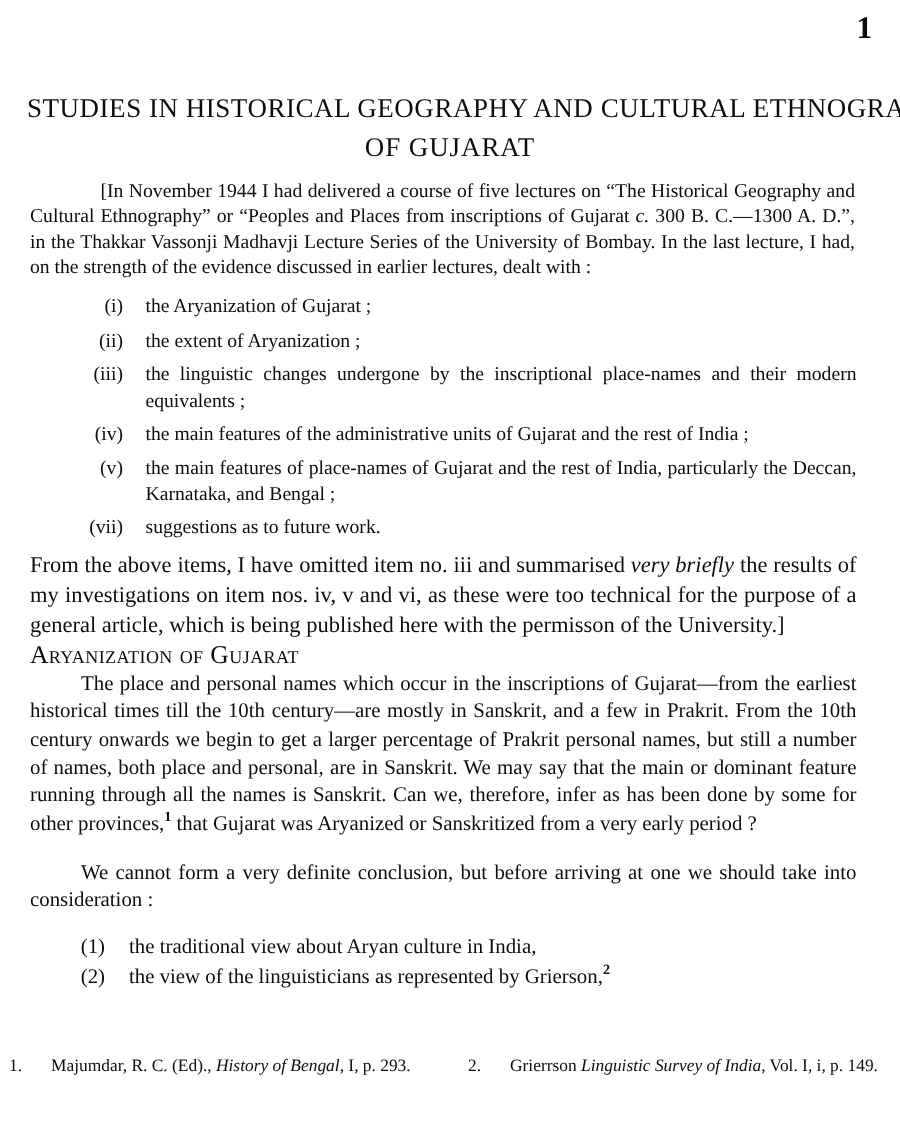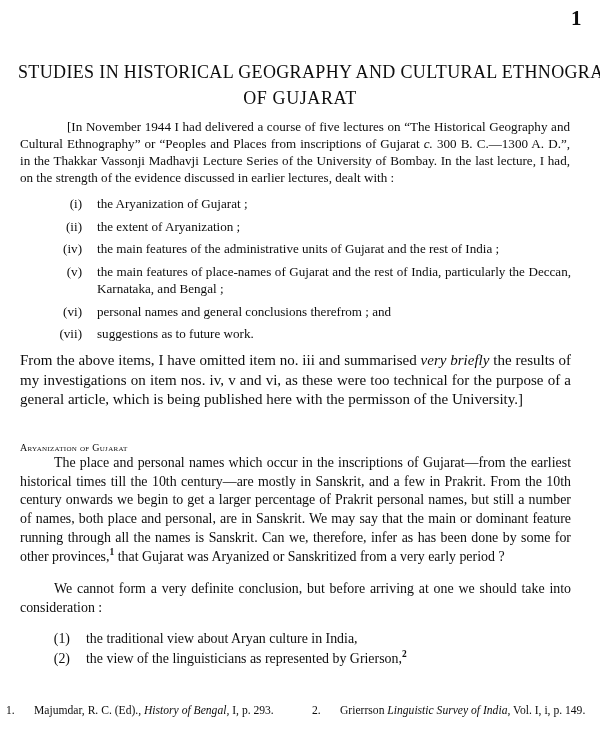--- a/index.html
+++ b/index.html
@@ -91,22 +91,22 @@
 
   .summary-para {
     margin-top: 9px;
     font-size: 15px;
     line-height: 1.305;
     text-align: justify;
   }
 
   
   .section-head {
-    margin-top: 32px;
-    font-size: 10px;
+    margin-top: 0;
+    font-size: 17px;
     letter-spacing: 0.3px;
     font-variant: small-caps;
     line-height: 1.2;
   }
 
   
   .body-para {
     font-size: 13.9px;
     line-height: 1.345;
     text-align: justify;
@@ -181,23 +181,23 @@
     <div class="title-line second">OF GUJARAT</div>
   </div>
 
   <div class="col">
 
     <p class="bracket-block"><span>[In November 1944 I had delivered a course of five lectures on “The Historical Geography and Cultural Ethnography” or “Peoples and Places from inscriptions of Gujarat </span><i>c.</i><span> 300 B. C.—1300 A. D.”, in the Thakkar Vassonji Madhavji Lecture Series of the University of Bombay. In the last lecture, I had, on the strength of the evidence discussed in earlier lectures, dealt with :</span></p>
 
     <ol class="roman">
       <li><span class="marker">(i)</span><span>the Aryanization of Gujarat ;</span></li>
       <li><span class="marker">(ii)</span><span>the extent of Aryanization ;</span></li>
+      <li><span class="marker">(iii)</span><span>the linguistic changes undergone by the inscriptional place-names and their modern equivalents ;</span></li>
       <li><span class="marker">(iv)</span><span>the main features of the administrative units of Gujarat and the rest of India ;</span></li>
       <li><span class="marker">(v)</span><span>the main features of place-names of Gujarat and the rest of India, particularly the Deccan, Karnataka, and Bengal ;</span></li>
-      <li><span class="marker">(vi)</span><span>personal names and general conclusions therefrom ; and</span></li>
       <li><span class="marker">(vii)</span><span>suggestions as to future work.</span></li>
     </ol>
 
     <p class="summary-para"><span>From the above items, I have omitted item no. iii and summarised </span><i>very briefly</i><span> the results of my investigations on item nos. iv, v and vi, as these were too technical for the purpose of a general article, which is being published here with the permisson of the University.]</span></p>
 
     <div class="section-head">Aryanization of Gujarat</div>
 
     <p class="body-para tight"><span>The place and personal names which occur in the inscriptions of Gujarat—from the earliest historical times till the 10th century—are mostly in Sanskrit, and a few in Prakrit. From the 10th century onwards we begin to get a larger percentage of Prakrit personal names, but still a number of names, both place and personal, are in Sanskrit. We may say that the main or dominant feature running through all the names is Sanskrit. Can we, therefore, infer as has been done by some for other provinces,</span><sup>1</sup><span> that Gujarat was Aryanized or Sanskritized from a very early period ?</span></p>
 
     <p class="body-para spaced">We cannot form a very definite conclusion, but before arriving at one we should take into consideration :</p>

